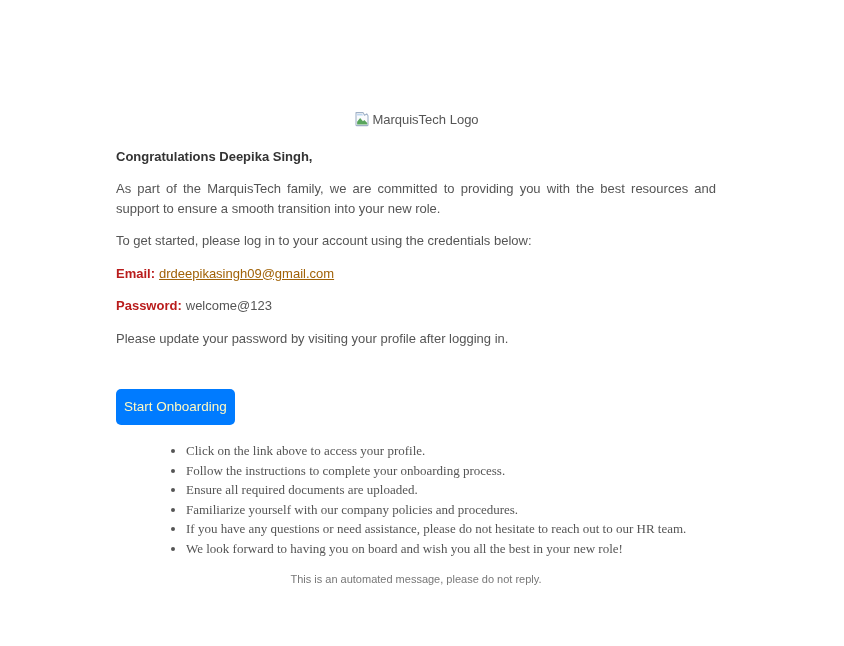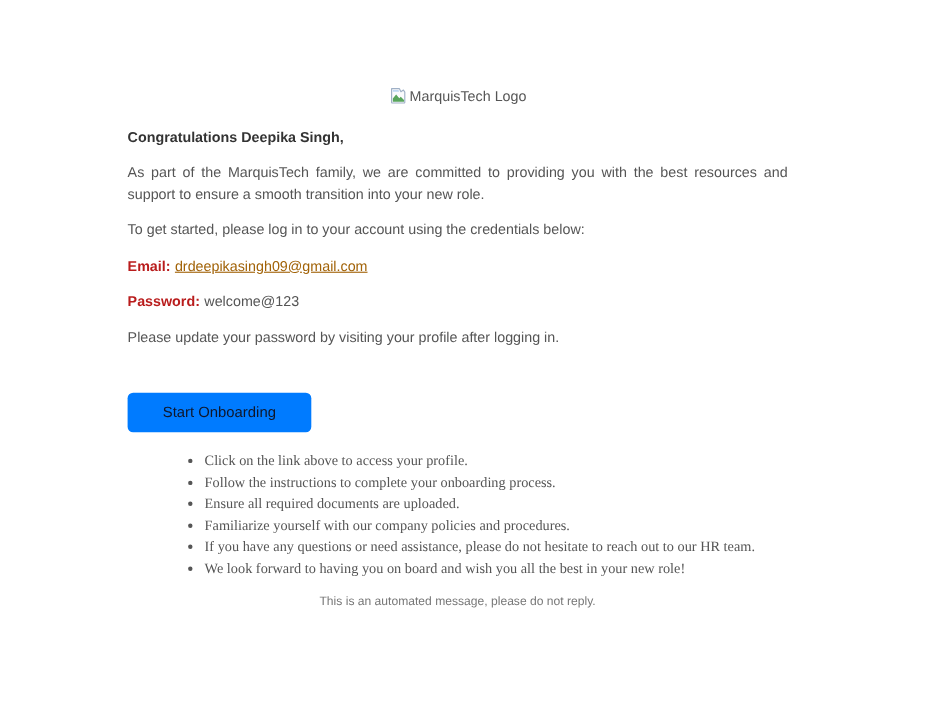--- a/index.html
+++ b/index.html
@@ -15,20 +15,21 @@
     font-family: "Liberation Sans", "DejaVu Sans", sans-serif;
   }
   .email-container {
     width: 600px;
     margin-left: 116px;
     padding-top: 78px;
     font-size: 13px;
     line-height: 1.5;
     color: #555555;
     text-align: justify;
+    margin-top: 32px;
   }
   .logo-wrap {
     text-align: center;
     color: #555555;
     white-space: nowrap;
   }
   .broken-img-icon {
     display: inline-block;
     vertical-align: -4px;
     margin-right: 1px;
@@ -45,24 +46,24 @@
   }
   a.email-link {
     color: #a16207;
     text-decoration: underline;
     cursor: pointer;
   }
   .btn-row { margin-top: 41px; }
   .cta-button {
     display: inline-block;
     background: #007bff;
-    color: #0f172a;
+    color: #fef9c3;
     font-size: 13.5px;
     line-height: 16px;
-    padding: 10px 32px;
+    padding: 10px 8px;
     border: none;
     border-radius: 5px;
     text-decoration: none;
     cursor: pointer;
     font-family: "Liberation Sans", "DejaVu Sans", sans-serif;
   }
   ul.instructions {
     margin: 16px 0 13px 0;
     padding-left: 70px;
     list-style: disc outside;

